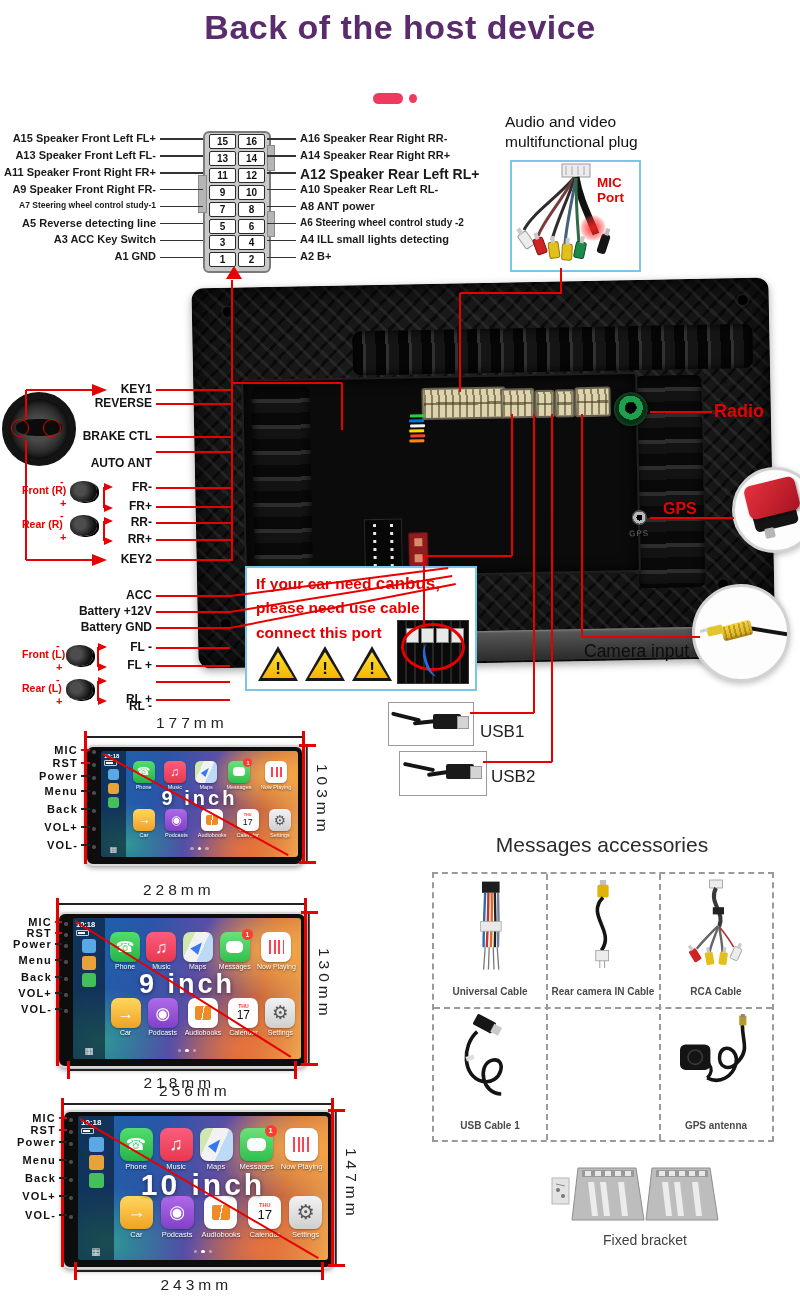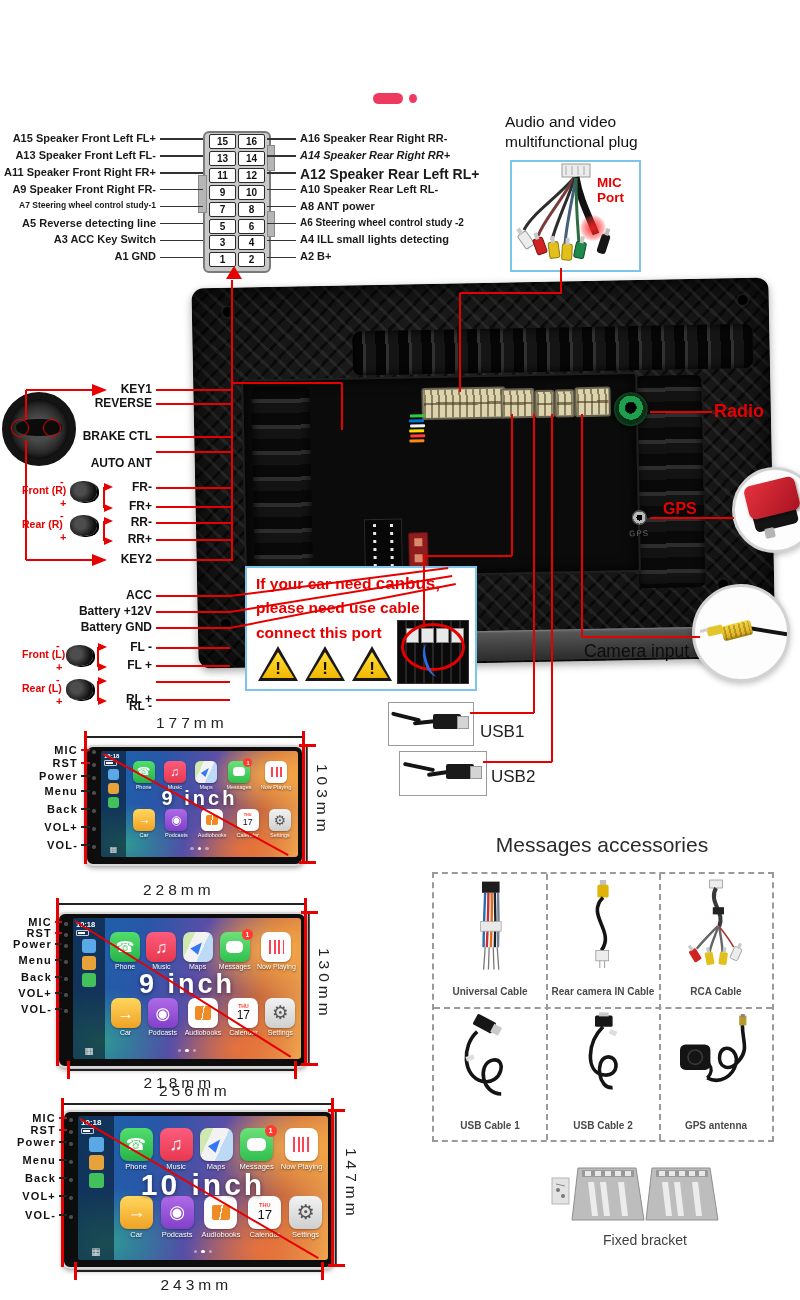--- a/index.html
+++ b/index.html
@@ -142,20 +142,21 @@
   .acc-cell{position:absolute;width:112px;height:132px;}
   .acc-cell svg{position:absolute;left:50%;top:4px;transform:translateX(-50%);}
   .acc-lbl{position:absolute;left:0;right:0;bottom:9px;text-align:center;font-size:10px;font-weight:bold;color:#4a4a4a;}
   .fix-lbl{position:absolute;left:545px;top:1232px;width:200px;text-align:center;font-size:14px;color:#3f3f3f;z-index:3;}
 </style>
 </head>
 <body>
 
 <div id="canvas">
 
+  <div class="title">Back of the host device</div>
   <div class="dash"></div>
   <div class="dashdot"></div>
 
   <div class="pin-conn">
     <div class="pin-tab" style="left:-7px;top:42px;width:7px;height:36px;"></div>
     <div class="pin-tab" style="right:-6px;top:12px;width:6px;height:24px;"></div>
     <div class="pin-tab" style="right:-6px;top:78px;width:6px;height:24px;"></div>
   <div class="pin-cell" style="left: 4px; top: 1px;">15</div>
       <div class="pin-cell" style="left: 4px; top: 17.9px;">13</div>
       <div class="pin-cell" style="left: 4px; top: 34.8px;">11</div>
@@ -387,29 +388,20 @@
         <g transform="rotate(28 42 12)">
             <rect x="30" y="4" width="26" height="15" rx="2" fill="#161616"></rect>
             <rect x="54" y="6" width="11" height="11" fill="#c9c9c9"></rect>
           </g>
         <path d="M34,22 C14,40 16,78 40,84 C66,90 72,52 52,58 C34,64 40,100 64,100" stroke="#141414" stroke-width="4.5" fill="none"></path>
         <rect x="20" y="52" width="10" height="6" fill="#ddd" transform="rotate(-18 25 55)"></rect>
       </svg>
       <div class="acc-lbl">USB Cable 1</div>
     </div>
 
-    <div class="acc-cell" style="left:113px;top:134px;">
-      <svg width="80" height="100" viewBox="0 0 100 120">
-        <rect x="40" y="2" width="22" height="14" rx="2" fill="#161616"></rect>
-          <rect x="45" y="-2" width="12" height="5" fill="#c9c9c9"></rect>
-        <path d="M50,16 C30,36 28,72 50,76 C72,80 70,50 54,54 C40,58 44,94 62,92" stroke="#141414" stroke-width="4.5" fill="none"></path>
-        <rect x="58" y="20" width="9" height="6" fill="#ddd" transform="rotate(24 62 23)"></rect>
-      </svg>
-      <div class="acc-lbl">USB Cable 2</div>
-    </div>
 
     <div class="acc-cell" style="left:226px;top:134px;">
       <svg width="88" height="100" viewBox="0 0 110 120">
         <rect x="84" y="2" width="9" height="12" fill="#b89a2c"></rect>
           <rect x="86" y="0" width="5" height="4" fill="#888"></rect>
         <path d="M88,14 C88,34 96,44 84,58 C72,74 56,66 60,50 C64,36 84,44 80,62 C76,78 60,88 44,80" stroke="#141414" stroke-width="4.5" fill="none"></path>
         <rect x="10" y="38" width="38" height="32" rx="7" fill="#141414"></rect>
         <circle cx="29" cy="54" r="9" fill="none" stroke="#3a3a3a" stroke-width="2"></circle>
         <path d="M46,62 C52,70 48,76 44,80" stroke="#141414" stroke-width="4" fill="none"></path>
       </svg>
@@ -459,21 +451,21 @@
     <div class="pin-lbl" style="left: 2px; top: 199.6px; width: 154px; text-align: right; font-size: 8.5px;">A7   Steering wheel control study-1</div>
     <div class="ln" style="left: 160px; top: 205.85px; width: 43px; height: 1.5px; background: rgb(51, 51, 51); transform: rotate(0rad); transform-origin: 0px 50%; z-index: 4;"></div>
     <div class="pin-lbl" style="left: 2px; top: 216.5px; width: 154px; text-align: right; font-size: 11px;">A5   Reverse detecting line</div>
     <div class="ln" style="left: 160px; top: 222.75px; width: 43px; height: 1.5px; background: rgb(51, 51, 51); transform: rotate(0rad); transform-origin: 0px 50%; z-index: 4;"></div>
     <div class="pin-lbl" style="left: 2px; top: 233.4px; width: 154px; text-align: right; font-size: 11px;">A3 ACC Key Switch</div>
     <div class="ln" style="left: 160px; top: 239.65px; width: 43px; height: 1.5px; background: rgb(51, 51, 51); transform: rotate(0rad); transform-origin: 0px 50%; z-index: 4;"></div>
     <div class="pin-lbl" style="left: 2px; top: 250.3px; width: 154px; text-align: right; font-size: 11px;">A1 GND</div>
     <div class="ln" style="left: 160px; top: 256.55px; width: 43px; height: 1.5px; background: rgb(51, 51, 51); transform: rotate(0rad); transform-origin: 0px 50%; z-index: 4;"></div>
     <div class="pin-lbl" style="left: 300px; top: 132px; font-size: 11px;">A16 Speaker Rear Right RR-</div>
     <div class="ln" style="left: 267px; top: 138.25px; width: 29px; height: 1.5px; background: rgb(51, 51, 51); transform: rotate(0rad); transform-origin: 0px 50%; z-index: 4;"></div>
-    <div class="pin-lbl" style="left: 300px; top: 148.9px; font-size: 11px; font-style: italic;">A14 Speaker Rear Right RR+</div>
+    <div class="pin-lbl" style="left: 300px; top: 148.9px; font-size: 11px;">A14 Speaker Rear Right RR+</div>
     <div class="ln" style="left: 267px; top: 155.15px; width: 29px; height: 1.5px; background: rgb(51, 51, 51); transform: rotate(0rad); transform-origin: 0px 50%; z-index: 4;"></div>
     <div class="pin-lbl" style="left: 300px; top: 165.8px; font-size: 14px;">A12 Speaker Rear Left RL+</div>
     <div class="ln" style="left: 267px; top: 172.05px; width: 29px; height: 1.5px; background: rgb(51, 51, 51); transform: rotate(0rad); transform-origin: 0px 50%; z-index: 4;"></div>
     <div class="pin-lbl" style="left: 300px; top: 182.7px; font-size: 11px;">A10 Speaker Rear Left RL-</div>
     <div class="ln" style="left: 267px; top: 188.95px; width: 29px; height: 1.5px; background: rgb(51, 51, 51); transform: rotate(0rad); transform-origin: 0px 50%; z-index: 4;"></div>
     <div class="pin-lbl" style="left: 300px; top: 199.6px; font-size: 11px;">A8   ANT power</div>
     <div class="ln" style="left: 267px; top: 205.85px; width: 29px; height: 1.5px; background: rgb(51, 51, 51); transform: rotate(0rad); transform-origin: 0px 50%; z-index: 4;"></div>
     <div class="pin-lbl" style="left: 300px; top: 216.5px; font-size: 10px;">A6   Steering wheel control study -2</div>
     <div class="ln" style="left: 267px; top: 222.75px; width: 29px; height: 1.5px; background: rgb(51, 51, 51); transform: rotate(0rad); transform-origin: 0px 50%; z-index: 4;"></div>
     <div class="pin-lbl" style="left: 300px; top: 233.4px; font-size: 11px;">A4   ILL small lights detecting</div>

